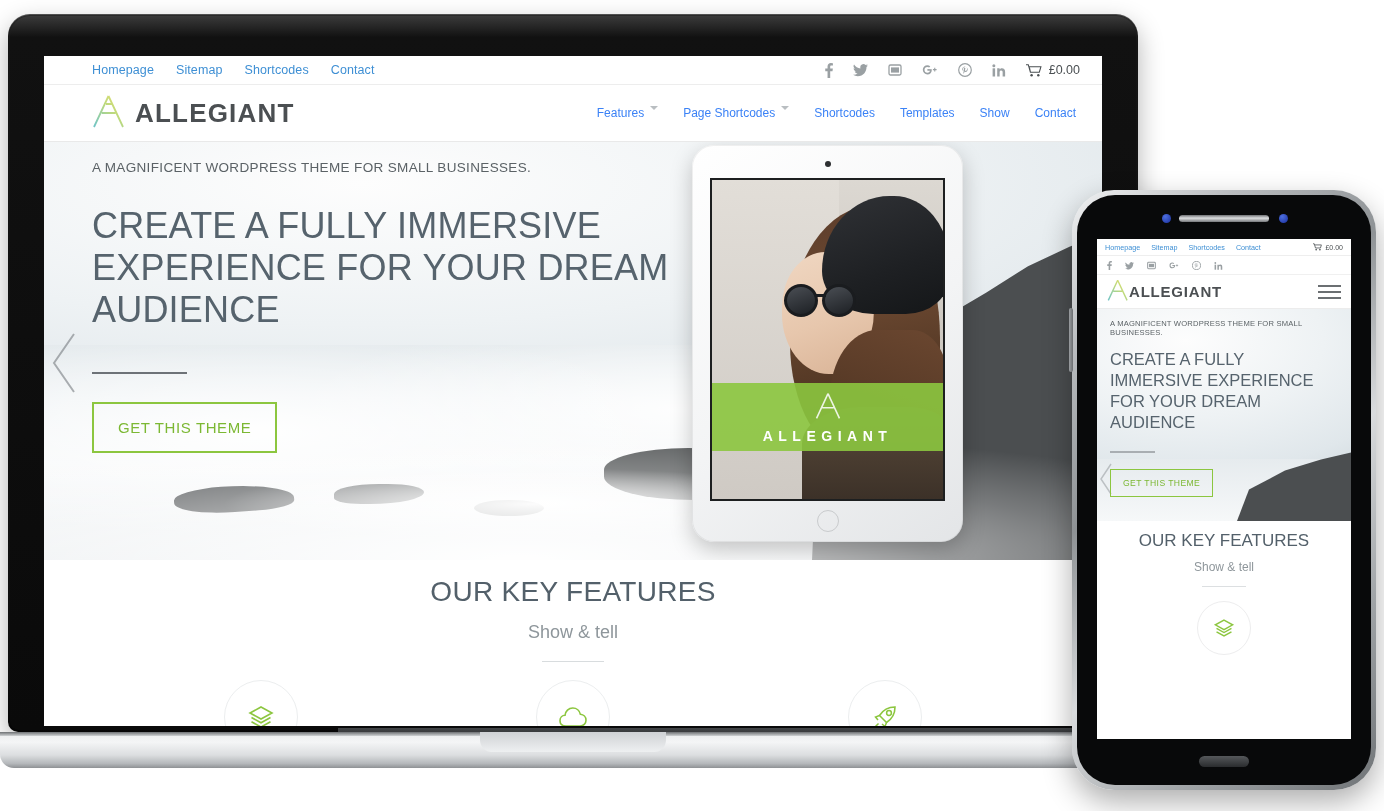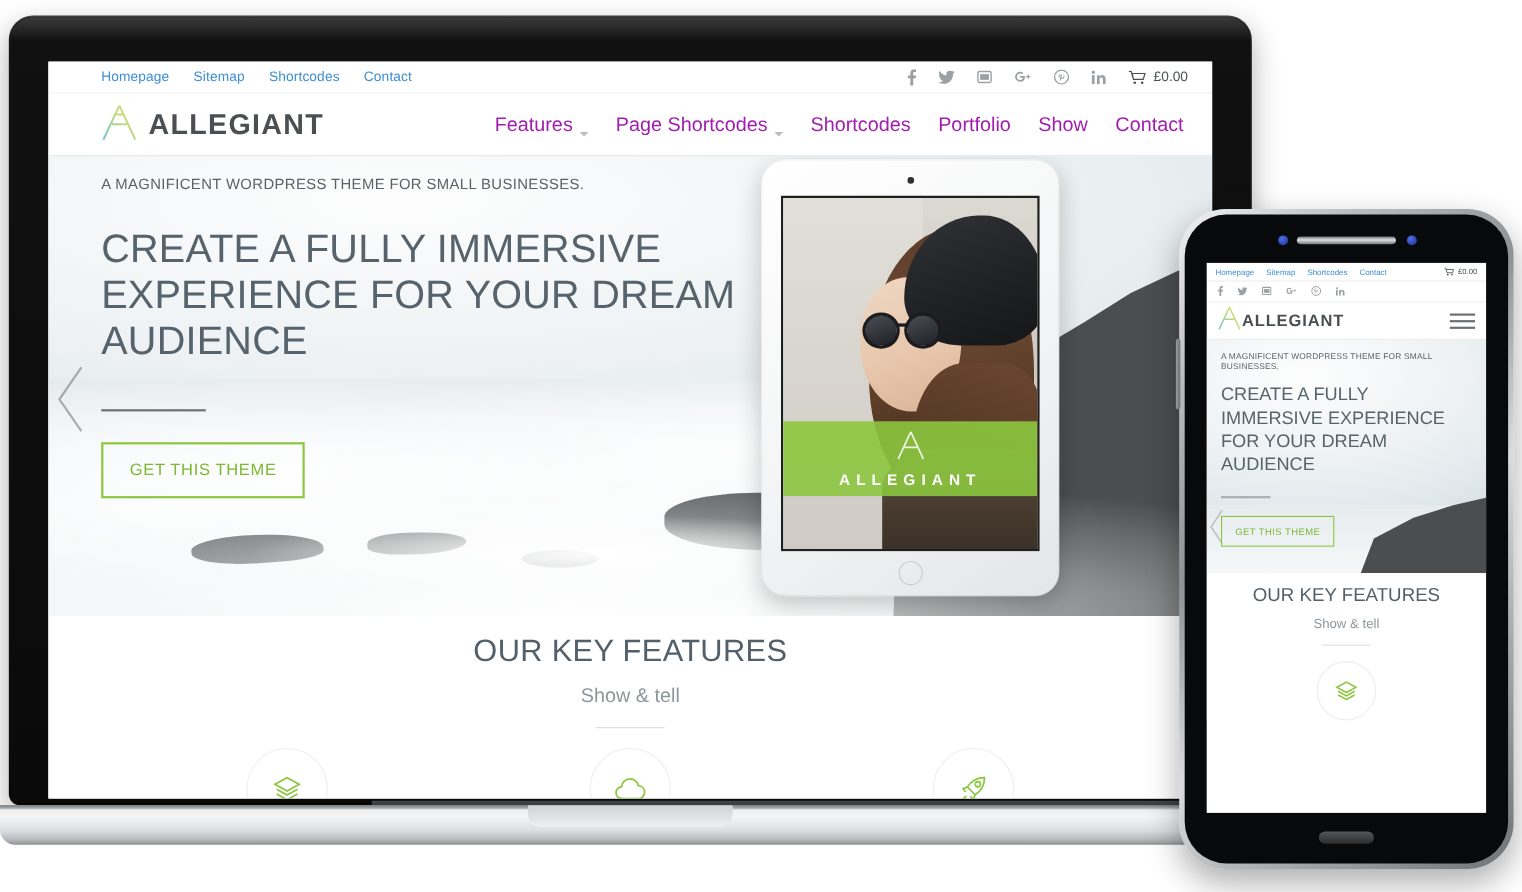--- a/index.html
+++ b/index.html
@@ -61,21 +61,21 @@
   .soc svg { display:block; }
   .cart { display:flex; align-items:center; gap:7px; color:#4a4f52; font-size:12.5px; }
 
   .mainbar {
     height:57px; display:flex; align-items:center;
     padding: 0 26px 0 48px; border-bottom:1px solid #e9e9e9; background:#fff;
   }
   .brand { display:flex; align-items:center; gap:9px; }
   .brandname { font-size:26px; font-weight:bold; letter-spacing:1.2px; color:#4b4f52; }
   .nav { margin-left:auto; display:flex; align-items:center; gap:25px; }
-  .nav-item { color:#a21caf; font-size:18px; display:flex; align-items:flex-end; gap:6px; }
+  .nav-item { color:#3b82f6; font-size:12px; display:flex; align-items:flex-start; gap:6px; }
   .caret { width:0;height:0;border-left:4px solid transparent;border-right:4px solid transparent;border-top:4px solid #b9bec1; }
 
   
   .hero { position:relative; height:418px; overflow:hidden; background:#e7ecef; }
   .hero-sky {
     position:absolute; inset:0;
     background:
       radial-gradient(120% 80% at 30% 10%, #fdfdfd 0%, #eef2f4 42%, #dfe6ea 75%, #cdd6db 100%);
   }
   .hero-sea {
@@ -328,21 +328,21 @@
           <div class="nav">
             <span class="nav-item">
               <span>Features</span>
               <i class="caret"></i>
             </span>
             <span class="nav-item">
               <span>Page Shortcodes</span>
               <i class="caret"></i>
             </span>
             <span class="nav-item">Shortcodes</span>
-            <span class="nav-item">Portfolio</span>
+            <span class="nav-item">Templates</span>
             <span class="nav-item">Show</span>
             <span class="nav-item">Contact</span>
           </div>
         </div>
 
         <div class="hero">
           <div class="hero-sky"></div>
           <div class="hero-sea"></div>
           <div class="cliff"></div>
           <div class="rock r1"></div>

